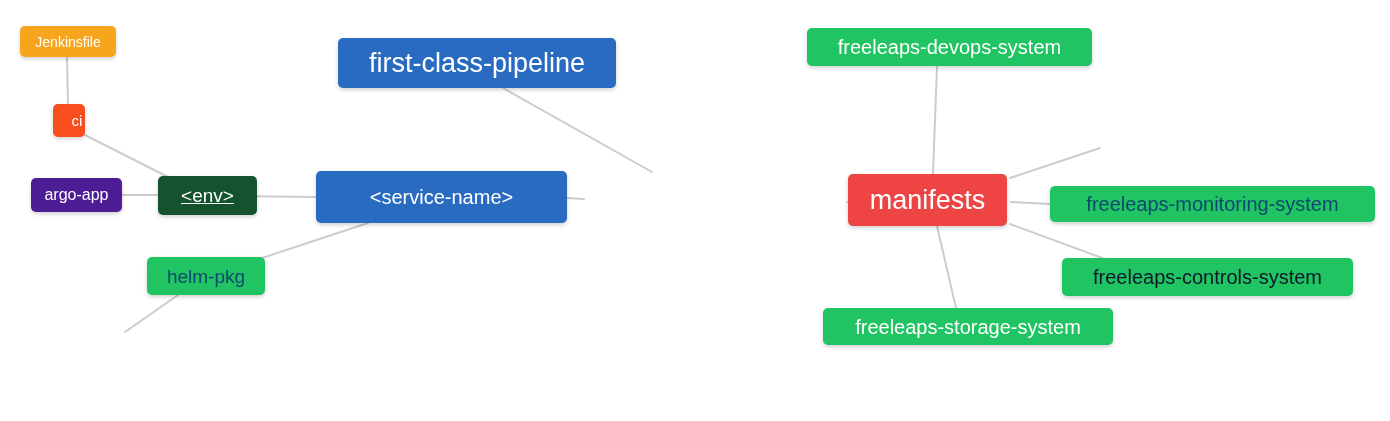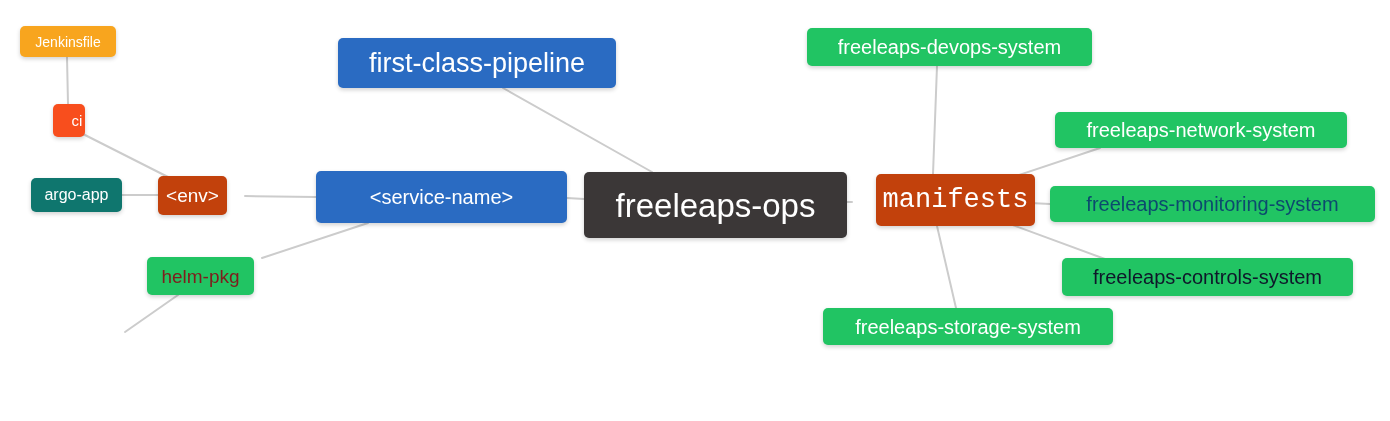--- a/index.html
+++ b/index.html
@@ -58,46 +58,40 @@
       <line x1="1011" y1="202" x2="1050" y2="204" stroke="#cccccc" stroke-width="2" stroke-linecap="round"></line>
       <line x1="1010" y1="224" x2="1105" y2="259" stroke="#cccccc" stroke-width="2" stroke-linecap="round"></line>
       <line x1="937" y1="226" x2="956" y2="308" stroke="#cccccc" stroke-width="2" stroke-linecap="round"></line>
     </svg>
 <div class="node" style="left: 20px; top: 26px; width: 96px; height: 31px; font-size: 14px; background: rgb(248, 165, 30); color: rgb(255, 255, 255);">
       <span>Jenkinsfile</span>
     </div>
     <div class="node" style="left: 53px; top: 104px; width: 32px; height: 33px; font-size: 15px; background: rgb(248, 78, 29); color: rgb(255, 255, 255); padding-left: 16px;">
       <span>ci</span>
     </div>
-    <div class="node" style="left: 31px; top: 178px; width: 91px; height: 34px; font-size: 16px; background: #0f766e; color: rgb(255, 255, 255);">
+    <div class="node" style="left: 31px; top: 178px; width: 91px; height: 34px; font-size: 16px; background: #4c1d95; color: rgb(255, 255, 255);">
       <span>argo-app</span>
     </div>
-    <div class="node" style="left: 158px; top: 176px; width: 69px; height: 39px; font-size: 19px; background: #c2410c; color: rgb(255, 255, 255);">
+    <div class="node" style="left: 158px; top: 176px; width: 99px; height: 39px; font-size: 19px; background: #14532d; color: rgb(255, 255, 255); text-decoration: underline;">
       <span>&lt;env&gt;</span>
     </div>
-    <div class="node" style="left: 147px; top: 257px; width: 107px; height: 38px; font-size: 19px; background: rgb(33, 196, 99); color: #7f1d1d;">
+    <div class="node" style="left: 147px; top: 257px; width: 118px; height: 38px; font-size: 19px; background: rgb(33, 196, 99); color: #0c4a6e;">
       <span>helm-pkg</span>
     </div>
     <div class="node" style="left: 315px; top: 38px; width: 278px; height: 50px; font-size: 27px; background: rgb(42, 107, 194); color: rgb(255, 255, 255); margin-left: 23px;">
       <span>first-class-pipeline</span>
     </div>
     <div class="node" style="left: 316px; top: 171px; width: 251px; height: 52px; font-size: 20px; background: rgb(42, 107, 194); color: rgb(255, 255, 255);">
       <span>&lt;service-name&gt;</span>
     </div>
-    <div class="node" style="left: 584px; top: 172px; width: 263px; height: 66px; font-size: 33px; background: rgb(59, 55, 55); color: rgb(255, 255, 255);">
-      <span>freeleaps-ops</span>
-    </div>
-    <div class="node" style="left: 876px; top: 174px; width: 159px; height: 52px; font-size: 27px; background: #c2410c; color: rgb(255, 255, 255); font-family: Liberation Mono, monospace;">
+    <div class="node" style="left: 848px; top: 174px; width: 159px; height: 52px; font-size: 27px; background: #ef4444; color: rgb(255, 255, 255);">
       <span>manifests</span>
     </div>
     <div class="node" style="left: 797px; top: 28px; width: 285px; height: 38px; font-size: 20px; background: rgb(33, 196, 99); color: rgb(255, 255, 255); margin-left: 10px;">
       <span>freeleaps-devops-system</span>
-    </div>
-    <div class="node" style="left: 1055px; top: 112px; width: 292px; height: 36px; font-size: 20px; background: rgb(33, 196, 99); color: rgb(255, 255, 255);">
-      <span>freeleaps-network-system</span>
     </div>
     <div class="node" style="left: 1050px; top: 186px; width: 325px; height: 36px; font-size: 20px; background: rgb(33, 196, 99); color: #0c4a6e;">
       <span>freeleaps-monitoring-system</span>
     </div>
     <div class="node" style="left: 1062px; top: 258px; width: 291px; height: 38px; font-size: 20px; background: rgb(33, 196, 99); color: #0f172a;">
       <span>freeleaps-controls-system</span>
     </div>
     <div class="node" style="left: 815px; top: 308px; width: 290px; height: 37px; font-size: 20px; background: rgb(33, 196, 99); color: rgb(255, 255, 255); margin-left: 8px;">
       <span>freeleaps-storage-system</span>
     </div>

